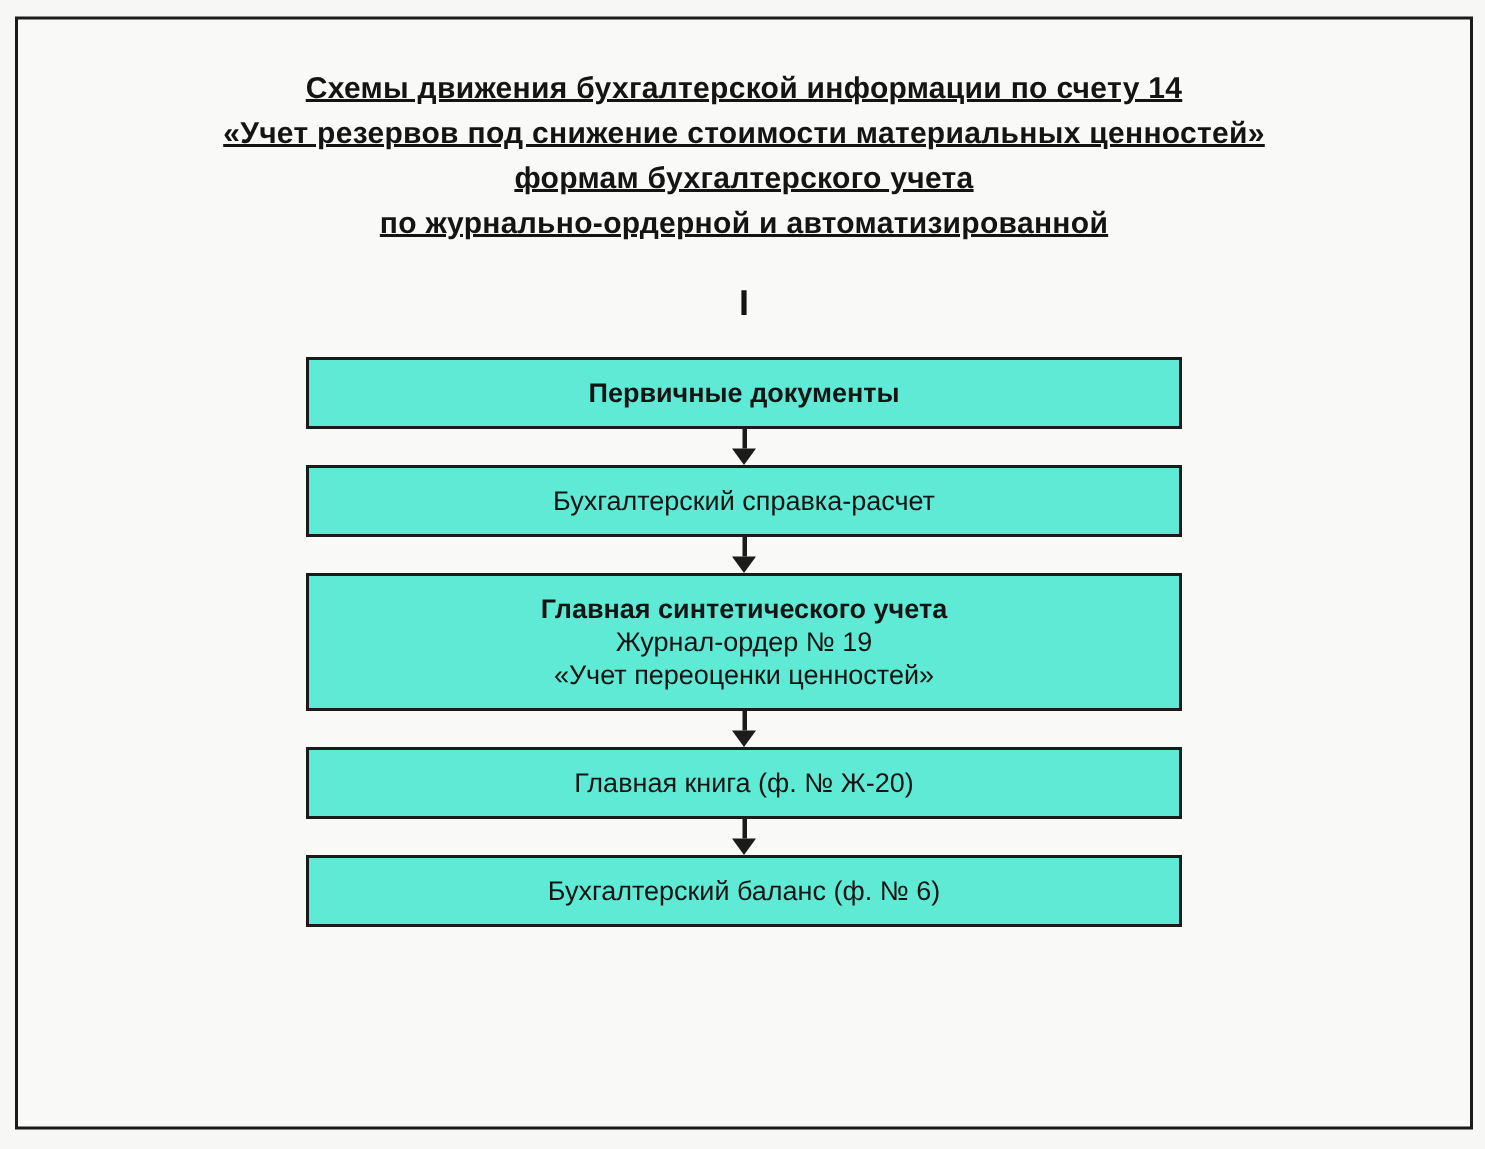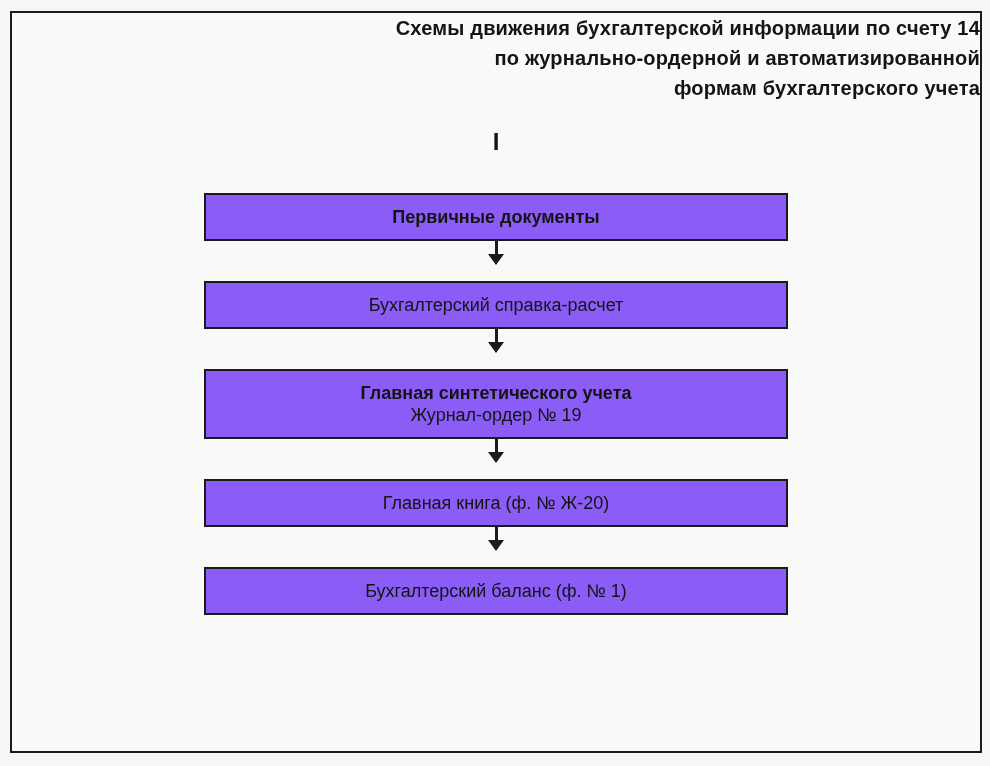--- a/index.html
+++ b/index.html
@@ -19,52 +19,53 @@
     position: absolute;
     left: 10px;
     top: 11px;
     right: 8px;
     bottom: 13px;
     border: 2px solid #1b1b1b;
     background: #f9f9f8;
     box-sizing: border-box;
   }
   .title {
-    text-align: right;
+    margin-top: 31px;
+    text-align: center;
     font-weight: bold;
     font-size: 20px;
     line-height: 30px;
     letter-spacing: 0.2px;
+    text-decoration: underline;
   }
   .section-label {
     margin-top: 26px;
     text-align: center;
     font-weight: bold;
     font-size: 24px;
     line-height: 26px;
   }
   .flow {
     width: 584px;
     margin: 22px auto 0 auto;
     display: flex;
     flex-direction: column;
     align-items: stretch;
   }
   .flow-box {
     border: 2px solid #1b1b1b;
-    background: #8b5cf6;
+    background: #5eead4;
     box-sizing: border-box;
     text-align: center;
     font-size: 18px;
     line-height: 22px;
     padding: 11px 8px;
     display: flex;
     flex-direction: column;
     justify-content: flex-start;
-    margin-top: 16px;
   }
   .flow-box .line {
     display: block;
   }
   .flow-box .line.bold {
     font-weight: bold;
   }
   .arrow-down {
     height: 24px;
     display: flex;
@@ -85,22 +86,23 @@
     border-top: 11px solid #1b1b1b;
   }
 </style>
 </head>
 <body>
 
 <div class="frame">
 
   <div class="title">
     <div class="title-line">Схемы движения бухгалтерской информации по счету 14</div>
+    <div class="title-line">«Учет резервов под снижение стоимости материальных ценностей»</div>
+    <div class="title-line">формам бухгалтерского учета</div>
     <div class="title-line">по журнально-ордерной и автоматизированной</div>
-    <div class="title-line">формам бухгалтерского учета</div>
   </div>
 
   <div class="section-label">I</div>
 
   <div class="flow">
 
     <div class="flow-box">
       <span class="line bold">Первичные документы</span>
     </div>
 
@@ -114,35 +116,36 @@
     </div>
 
     <div class="arrow-down">
       <div class="stem"></div>
       <div class="head"></div>
     </div>
 
     <div class="flow-box">
       <span class="line bold">Главная синтетического учета</span>
       <span class="line">Журнал-ордер № 19</span>
+      <span class="line">«Учет переоценки ценностей»</span>
     </div>
 
     <div class="arrow-down">
       <div class="stem"></div>
       <div class="head"></div>
     </div>
 
     <div class="flow-box">
       <span class="line">Главная книга (ф. № Ж-20)</span>
     </div>
 
     <div class="arrow-down">
       <div class="stem"></div>
       <div class="head"></div>
     </div>
 
     <div class="flow-box">
-      <span class="line">Бухгалтерский баланс (ф. № 1)</span>
+      <span class="line">Бухгалтерский баланс (ф. № 6)</span>
     </div>
 
   </div>
 
 </div>
 
 </body></html>

